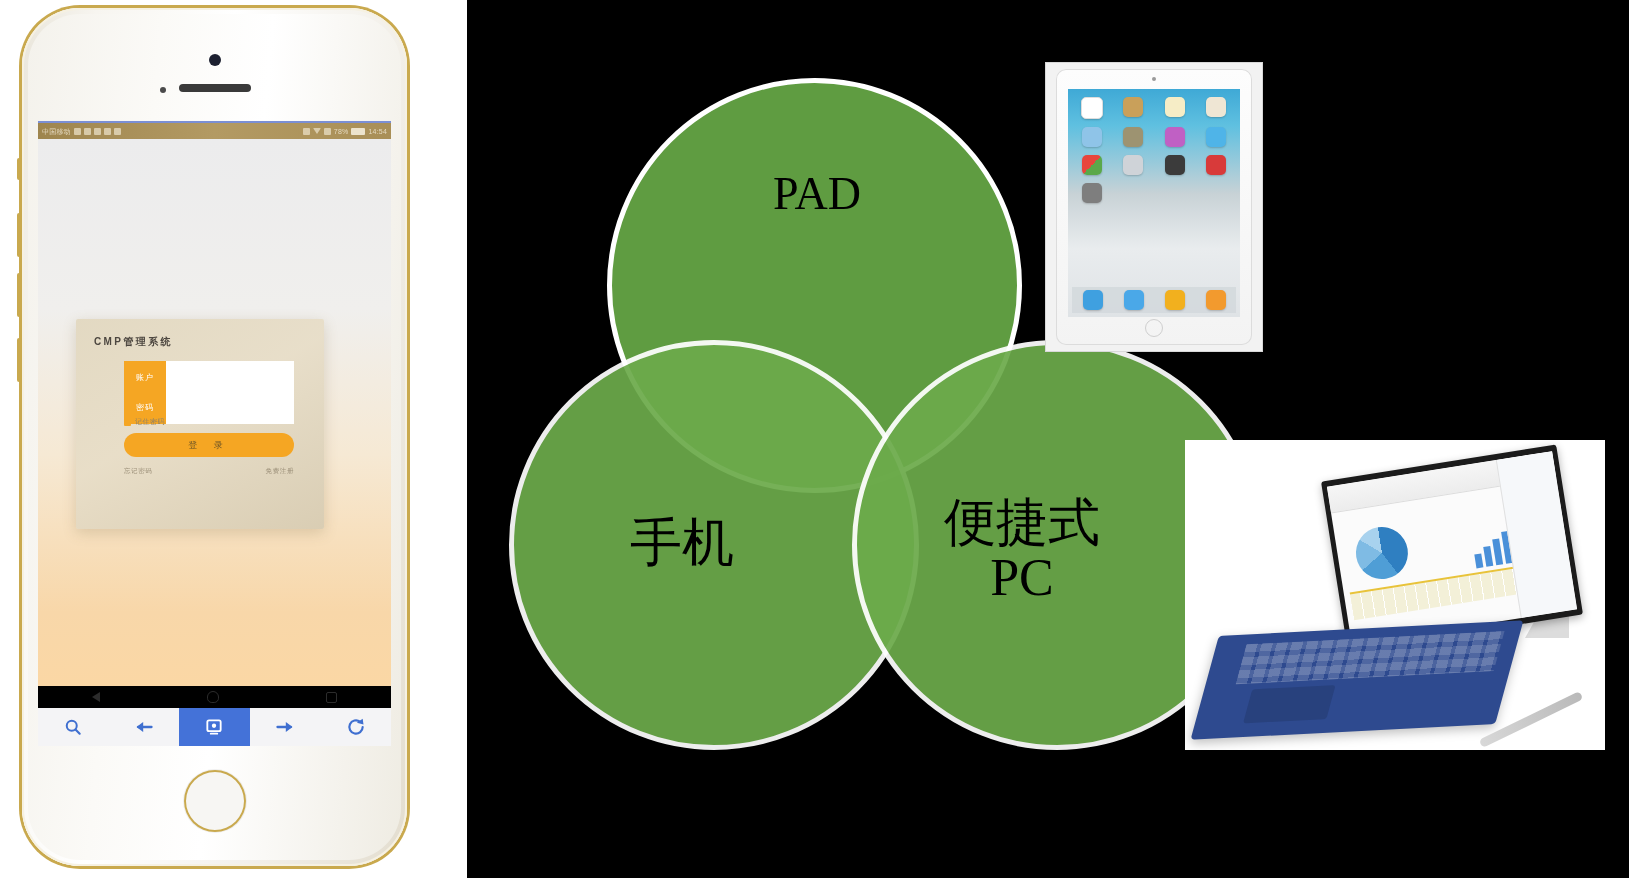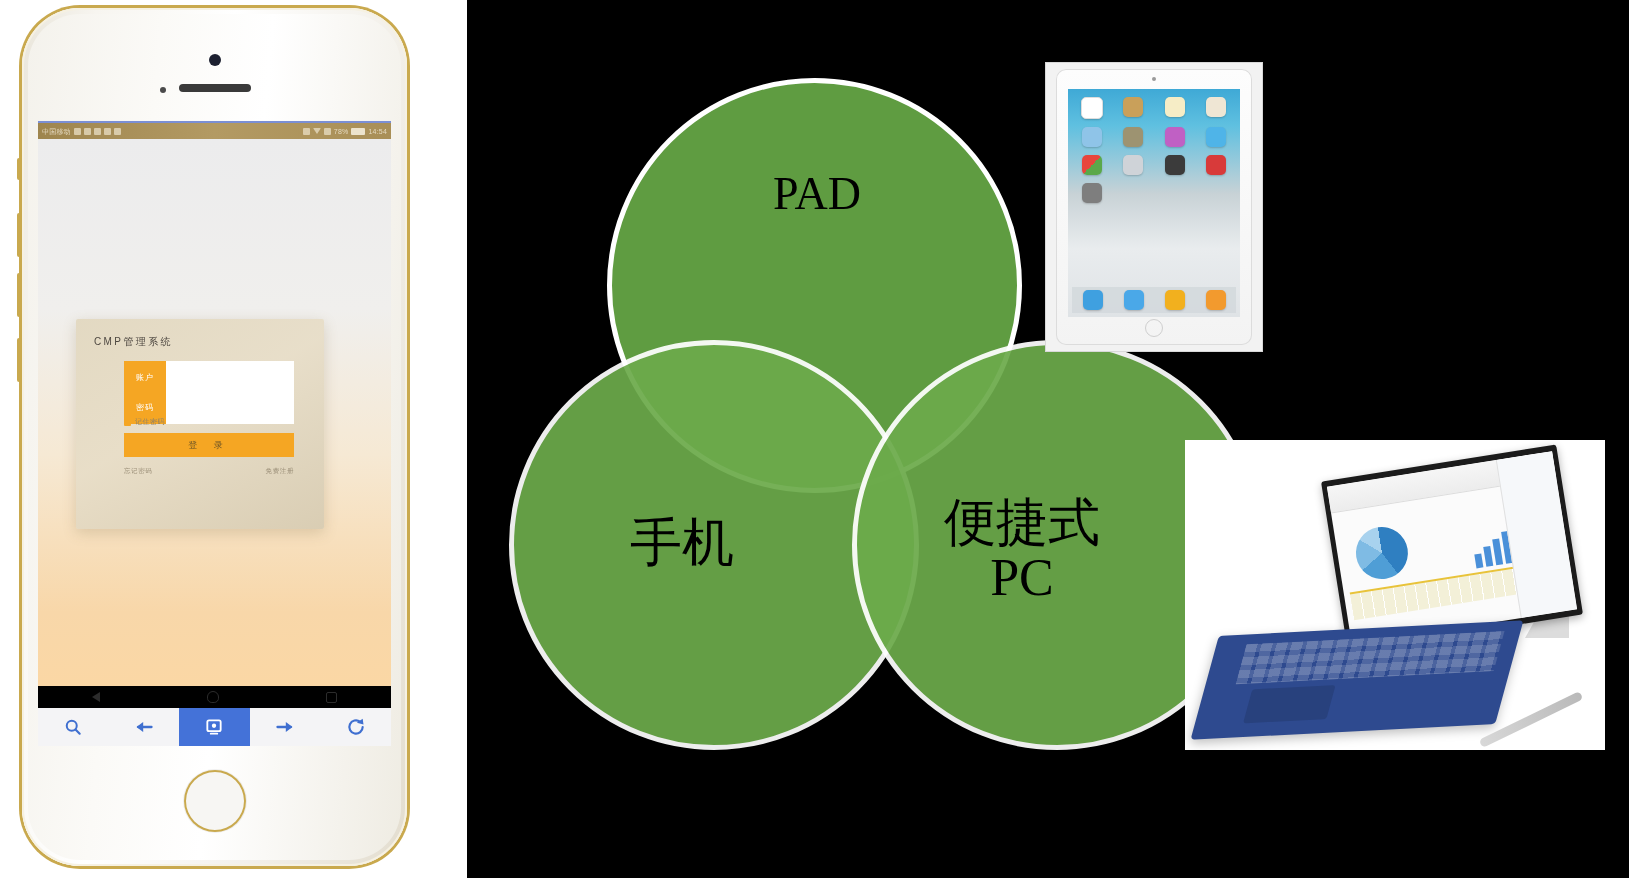--- a/index.html
+++ b/index.html
@@ -37,30 +37,30 @@
   .sb-txt{font-size:7px;color:#efe6d2;letter-spacing:.2px;line-height:1;opacity:.85;}
   .sb-ico{width:7px;height:7px;background:#e9dfc6;opacity:.75;border-radius:1px;}
   .sb-ico.tri{width:0;height:0;background:none;border-left:4px solid transparent;border-right:4px solid transparent;border-top:6px solid #e9dfc6;}
   .sb-batt{width:14px;height:7px;background:#ece3cc;border-radius:1px;}
 
   .app-body{position:relative;height:calc(100% - 16px);
             background:linear-gradient(180deg,#ececed 0%,#f0efed 28%,#f6e9d4 52%,#f8d7a9 78%,#fbd7a4 92%,#fcdcb0 100%);}
   .login-card{position:absolute;left:38px;top:180px;width:248px;height:210px;
               background:linear-gradient(150deg,rgba(226,216,192,.95) 0%,rgba(231,221,199,.92) 45%,rgba(214,203,178,.9) 100%);
               border-radius:2px;box-shadow:0 4px 14px rgba(120,100,60,.22);}
-  .login-title{position:absolute;left:18px;top:16px;font-size:10px;letter-spacing:2.4px;color:#4d4740;font-weight:normal;}
+  .login-title{position:absolute;left:18px;top:16px;font-size:10px;letter-spacing:2.4px;color:#4d4740;font-weight:bold;}
   .field-row{position:absolute;left:48px;width:170px;height:33px;display:flex;}
   .field-row.r1{top:42px;} .field-row.r2{top:72px;}
   .field-label{width:42px;background:#f5a623;color:#fff;font-size:8px;display:flex;align-items:center;justify-content:center;letter-spacing:1px;}
   .field-input{flex:1;background:#ffffff;border:none;}
   .check-row{position:absolute;left:48px;top:98px;display:flex;align-items:center;gap:4px;}
   .check-box{width:7px;height:7px;background:#f5a623;border-radius:1px;}
   .check-label{font-size:7px;color:#8d8168;letter-spacing:.5px;}
   .login-btn{position:absolute;left:48px;top:114px;width:170px;height:24px;background:#f5a623;
-             color:#6b5326;font-size:9px;letter-spacing:7px;display:flex;align-items:center;justify-content:center;}
+             color:#6b5326;font-size:9px;letter-spacing:7px;display:flex;align-items:center;justify-content:center;border-radius:12px;}
   .links{position:absolute;left:48px;top:148px;width:170px;display:flex;justify-content:space-between;}
   .link{font-size:6.5px;color:#9d917a;letter-spacing:.6px;}
 
   .android-nav{position:absolute;left:0;bottom:38px;width:100%;height:22px;background:#000;
                display:flex;align-items:center;justify-content:space-around;}
   .nav-back{width:0;height:0;border-top:5px solid transparent;border-bottom:5px solid transparent;border-right:8px solid #2c2c2c;}
   .nav-home{width:10px;height:10px;border:1.6px solid #2c2c2c;border-radius:50% 50% 40% 40%;}
   .nav-rec{width:9px;height:9px;border:1.6px solid #2c2c2c;border-radius:2px;}
 
   .browser-bar{position:absolute;left:0;bottom:0;width:100%;height:38px;background:#f4f4f6;

